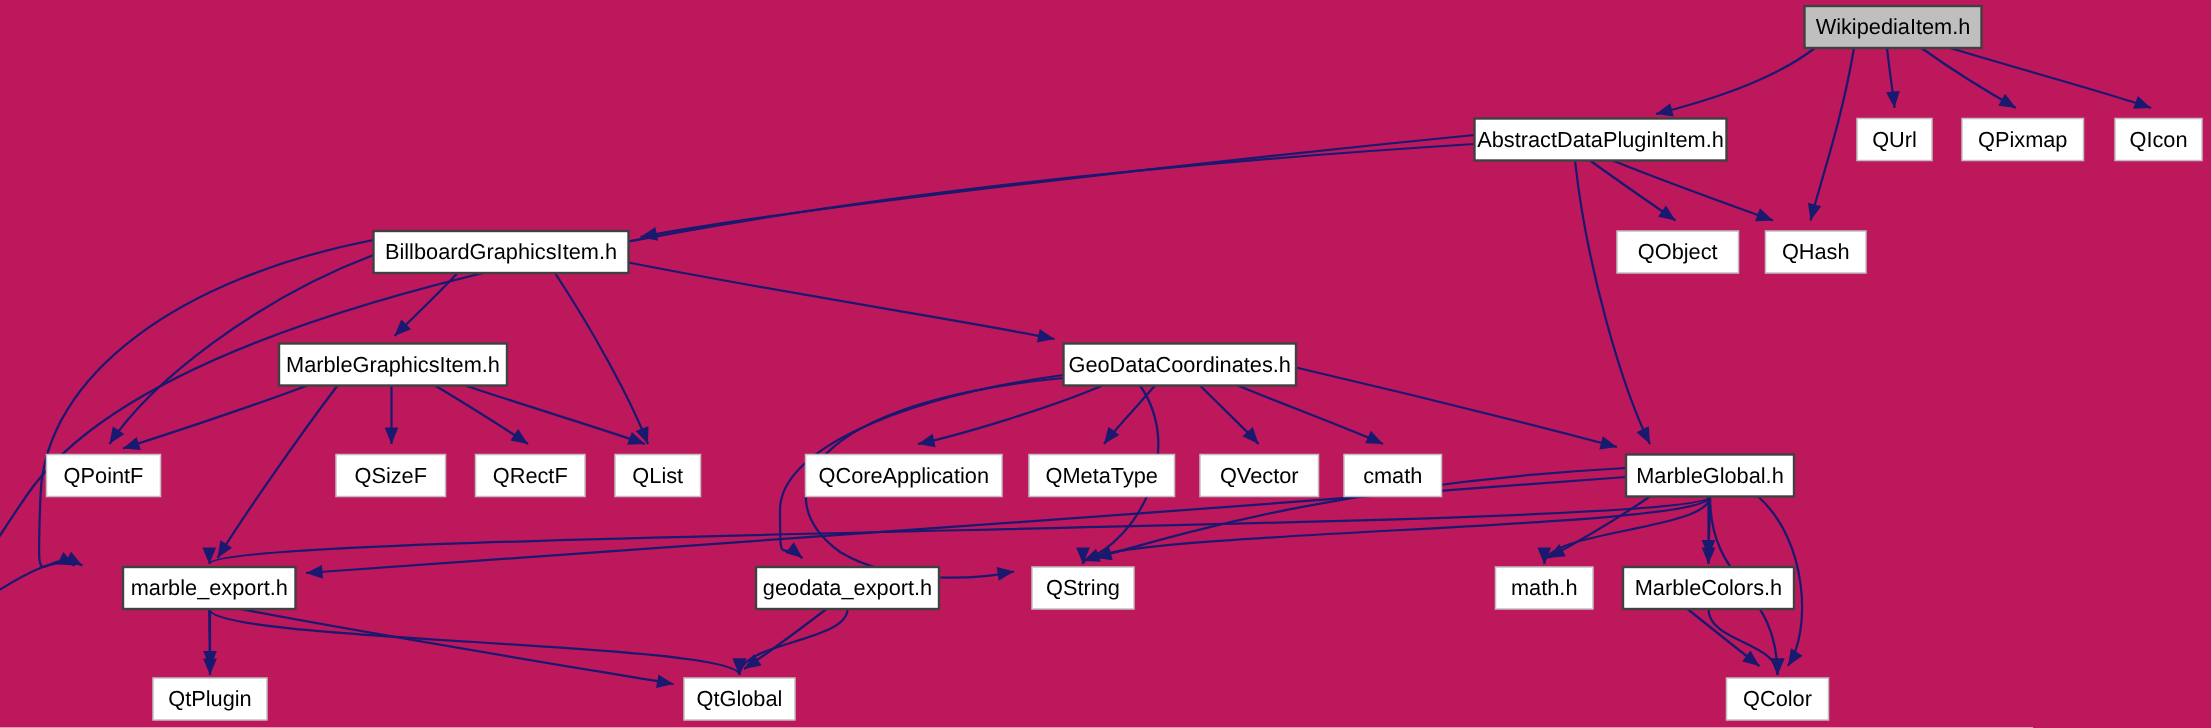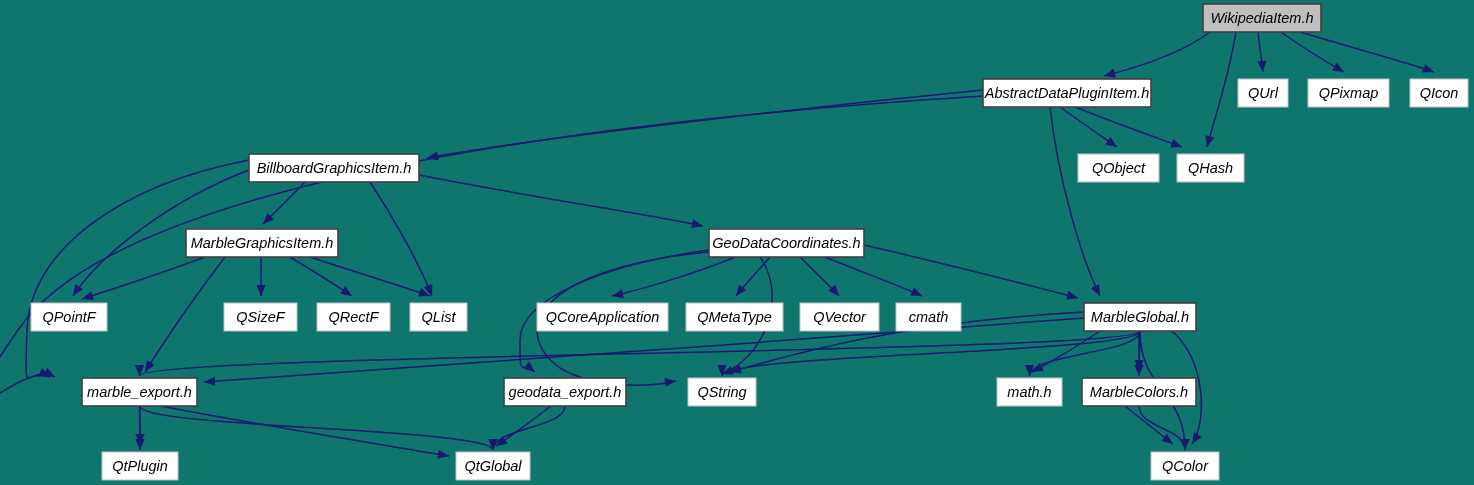--- a/index.html
+++ b/index.html
@@ -4,24 +4,23 @@
 <style>
   html, body {
     margin: 0;
     padding: 0;
     background: #ffffff;
   }
   #graph-root {
     position: relative;
     width: 1474px;
     height: 485px;
-    background: #0f766e;
+    background: #be185d;
     font-family: "Liberation Sans", sans-serif;
     overflow: hidden;
-    font-style: italic;
   }
   svg#graph-svg {
     position: absolute;
     left: 0;
     top: 0;
     width: 1474px;
     height: 485px;
     display: block;
   }
   .node-box {

